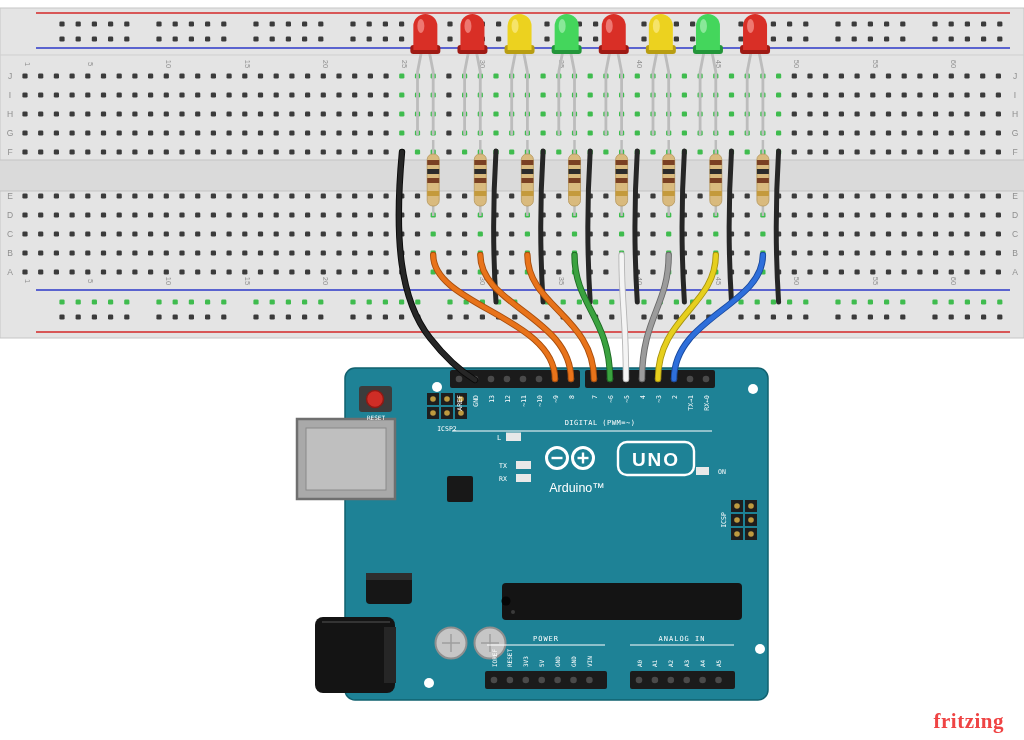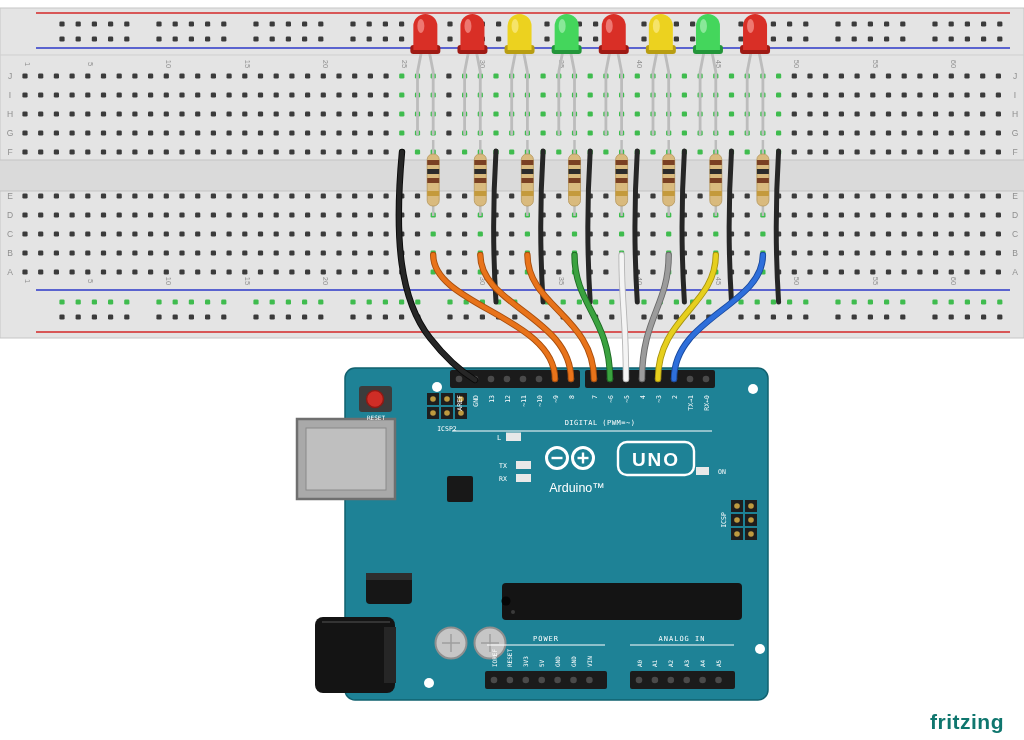--- a/index.html
+++ b/index.html
@@ -1,18 +1,18 @@
 <!DOCTYPE html>
 <html><head>
 <meta charset="utf-8">
 <style>
   html,body{margin:0;padding:0;background:#fff;}
   #stage{position:relative;width:1024px;height:740px;background:#fff;overflow:hidden;font-family:"Liberation Sans",sans-serif;}
   #scene{position:absolute;left:0;top:0;}
-  #watermark{position:absolute;right:20px;bottom:6px;font-size:21px;font-weight:bold;letter-spacing:.5px;color:#0f766e;font-family:Liberation Sans, sans-serif;}
+  #watermark{position:absolute;right:20px;bottom:6px;font-size:21px;font-weight:bold;letter-spacing:.5px;color:#ef4444;font-family:Liberation Serif, serif;}
 </style>
 </head>
 <body>
 
 <div id="stage">
   <svg id="scene" width="1024" height="740" viewBox="0 0 1024 740">
       <g>
         <rect x="0" y="8" width="1024" height="330" fill="#e4e4e4" stroke="#c6c6c6" stroke-width="1"></rect>
         <line x1="0" y1="55" x2="1024" y2="55" stroke="#cfcfcf" stroke-width="1"></line>
         <rect x="0" y="160" width="1024" height="31" fill="#dadada"></rect>

